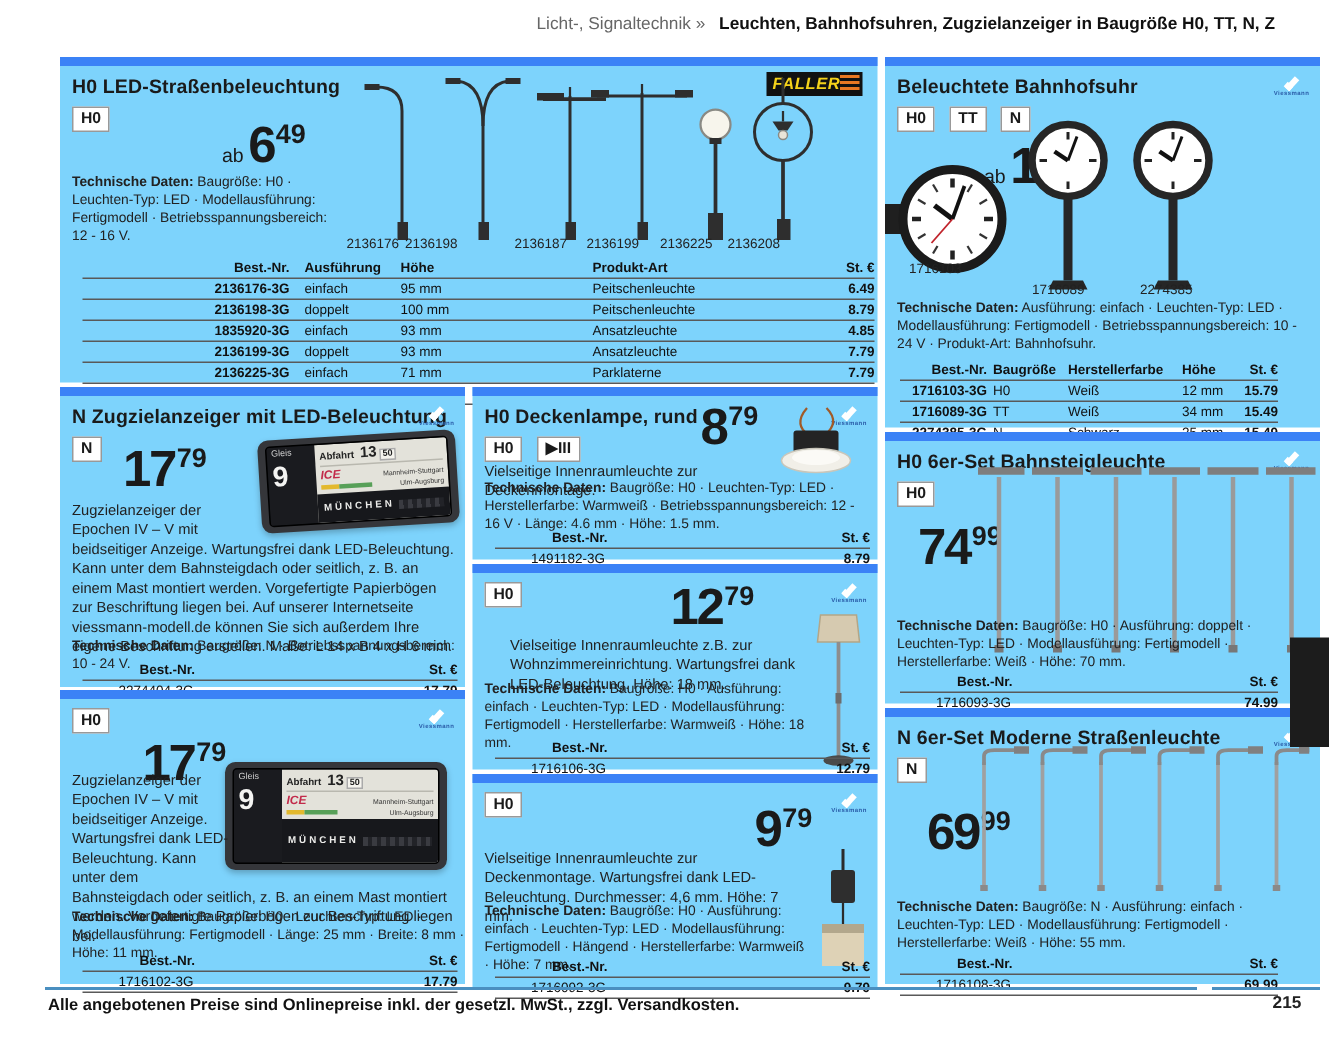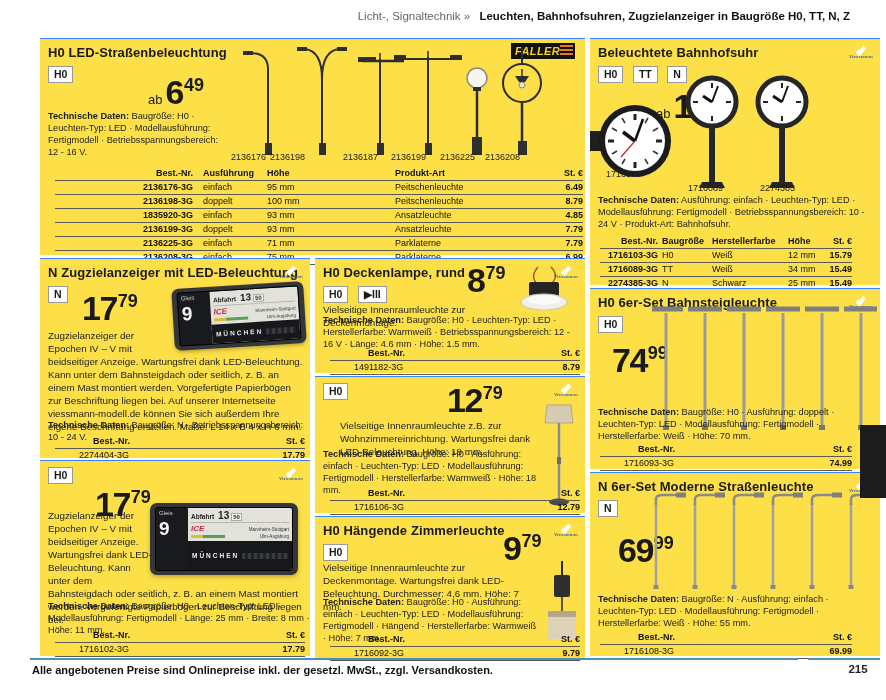--- a/index.html
+++ b/index.html
@@ -1,21 +1,21 @@
 <!DOCTYPE html>
 <html><head>
 <meta charset="utf-8">
 <style>
 *{box-sizing:border-box}
 body{margin:0;background:#fff}
 #page{position:relative;width:886px;height:700px;background:#fff;font-family:"Liberation Sans",sans-serif;color:#1a1a1a;overflow:hidden}
 .header{position:absolute;top:10px;right:36px;font-size:11.5px;white-space:nowrap}
 .header .sec{color:#666}
 .header .pg{font-weight:700;color:#111;margin-left:6px}
-.box{position:absolute;border-top:1px solid #3b82f6;background:#fde047}
+.box{position:absolute;border-top:6px solid #3b82f6;background:#7dd3fc}
 .title{font-size:13px;font-weight:700;margin:6px 0 0 8px;letter-spacing:.1px}
 .badges{margin:4px 0 0 8px}
 .badge{display:inline-block;border:1px solid #999;padding:1px 5px;font-size:10.5px;font-weight:700;margin-right:5px;background:#fff;line-height:1.25}
 .price{position:absolute;font-weight:700;white-space:nowrap;line-height:1}
 .price .ab{font-size:13px;font-weight:400;margin-right:3px}
 .price .int{font-size:34px;letter-spacing:-1.5px}
 .price .cents{font-size:18px;vertical-align:13px;margin-left:1px}
 .desc{position:absolute;font-size:9.8px;line-height:1.33;color:#222}
 .tech{position:absolute;font-size:9.2px;line-height:1.3;color:#222}
 .spacer{float:right}
@@ -122,21 +122,21 @@
         <path d="M302,26 L302,33" stroke-width="1.5"></path>
         <path d="M295,33 L309,33 L305,39 L299,39 Z" fill="#2e2e2e" stroke="none"></path>
         <circle cx="302" cy="42" r="3" fill="#e8e4d8" stroke="#8a8a84" stroke-width="1"></circle>
         <path d="M302,59 L302,104" stroke-width="2.5"></path>
         <rect x="298" y="98" width="9" height="14" fill="#2e2e2e" stroke="none"></rect>
       </g>
     </svg>
     <span class="imglabel" style="left:176px;top:113px;width:50px;text-align:right">2136176</span>
     <span class="imglabel" style="left:230px;top:113px;width:50px;text-align:left">2136198</span>
     <span class="imglabel" style="left:288px;top:113px;width:50px;text-align:right">2136187</span>
-    <span class="imglabel" style="left:351px;top:113px;width:50px;">2136199</span>
+    <span class="imglabel" style="left:336px;top:113px;width:50px;text-align:right">2136199</span>
     <span class="imglabel" style="left:385px;top:113px;width:50px;text-align:right">2136225</span>
     <span class="imglabel" style="left:430px;top:113px;width:50px;text-align:right">2136208</span>
     <div class="tbl" style="left:15px;top:128px;width:528px">
       <div class="tr head">
         <span class="c b1c1">Best.-Nr.</span>
         <span class="c b1c2">Ausführung</span>
         <span class="c b1c3">Höhe</span>
         <span class="c b1c4">Produkt-Art</span>
         <span class="c b1c5">St. €</span>
       </div>
@@ -371,21 +371,20 @@
           <span class="c t2b">St. €</span>
         </div>
       <div class="tr val">
           <span class="c t2a">1716106-3G</span>
           <span class="c t2b">12.79</span>
         </div>
     </div>
   </section>
 
   <section class="box" style="left:315px;top:516px;width:270px;height:142px">
-    <div class="title">H0 Hängende Zimmerleuchte</div>
     <div class="badges">
       <span class="badge">H0</span>
     </div>
     <div class="vlogo">
       <span class="vlogo-box"><i class="vcheck"></i></span>
       <div class="vlogo-name">Viessmann</div>
     </div>
     <div class="price" style="left:188px;top:14px">
       <span class="int">9</span><span class="cents">79</span>
     </div>

